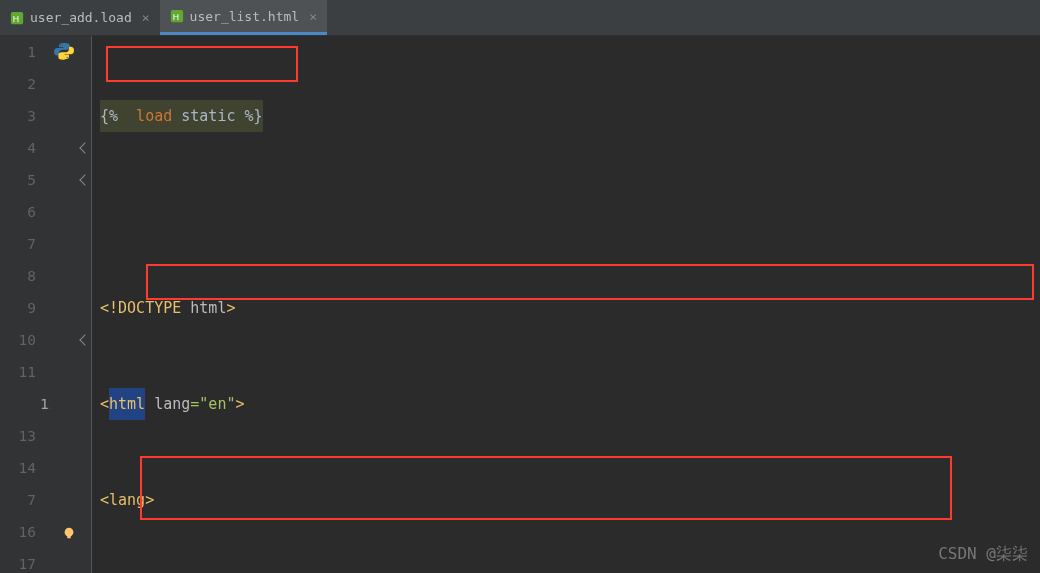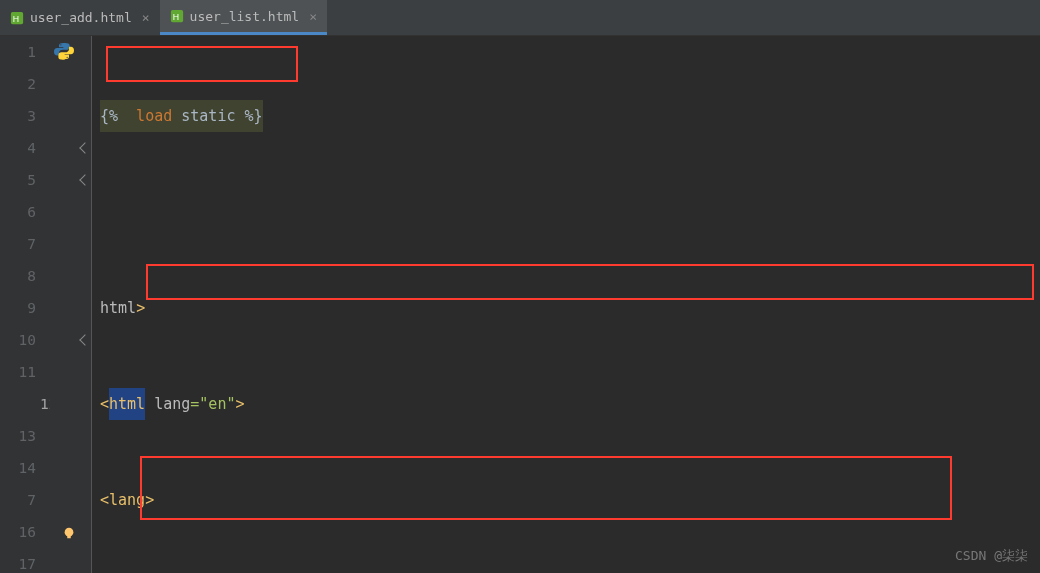--- a/index.html
+++ b/index.html
@@ -116,36 +116,36 @@
       pointer-events: none;
     }
     .box1 { top: 46px; left: 106px; width: 192px; height: 36px; }
     .box2 { top: 264px; left: 146px; width: 888px; height: 36px; }
     .box3 { top: 456px; left: 140px; width: 812px; height: 64px; }
     .watermark {
       position: absolute;
       bottom: 8px;
       right: 12px;
       color: #777;
-      font-size: 13px;
+      font-size: 16px;
       margin-top: 20px;
     }
   </style>
 </head>
 <body>
 
 <div class="tabs">
   <div class="tab">
     <span class="tab-icon">
       <svg viewBox="0 0 16 16">
           <rect x="1" y="1" width="14" height="14" fill="#61a833" rx="2"></rect>
           <text x="3" y="12" font-size="10" fill="#fff" font-family="sans-serif">H</text>
         </svg>
     </span>
-    <span>user_add.html</span>
+    <span>user_add.load</span>
     <span class="tab-close">×</span>
   </div>
   <div class="tab active">
     <span class="tab-icon">
       <svg viewBox="0 0 16 16">
           <rect x="1" y="1" width="14" height="14" fill="#61a833" rx="2"></rect>
           <text x="3" y="12" font-size="10" fill="#fff" font-family="sans-serif">H</text>
         </svg>
     </span>
     <span>user_list.html</span>
@@ -188,21 +188,21 @@
     <span class="bulb-icon" style="top:490px">
       <svg viewBox="0 0 16 16">
           <circle cx="8" cy="7" r="5" fill="#ffc66d"></circle>
           <rect x="6" y="11" width="4" height="3" fill="#ffc66d"></rect>
         </svg>
     </span>
   </div>
   <div class="code">
     <div class="code-line"><span class="t-yellow-bg"><span class="t-txt">{%</span><span class="t-keyword">  load </span><span class="t-txt">static </span><span class="t-txt">%}</span></span></div>
     <div class="code-line"></div>
-    <div class="code-line"><span class="t-attr">html</span><span class="t-tag">&gt;</span></div>
+    <div class="code-line"><span class="t-tag">&lt;!DOCTYPE </span><span class="t-attr">html</span><span class="t-tag">&gt;</span></div>
     <div class="code-line"><span class="t-tag">&lt;</span><span class="t-tag" style="background:#214283">html</span><span class="t-attr"> </span><span class="t-attr">lang</span><span class="t-str">=</span><span class="t-str">"en"</span><span class="t-tag">&gt;</span></div>
     <div class="code-line"><span class="t-tag">&lt;</span><span class="t-tag">lang</span><span class="t-tag">&gt;</span></div>
     
     
     
     
     
     
     
     

